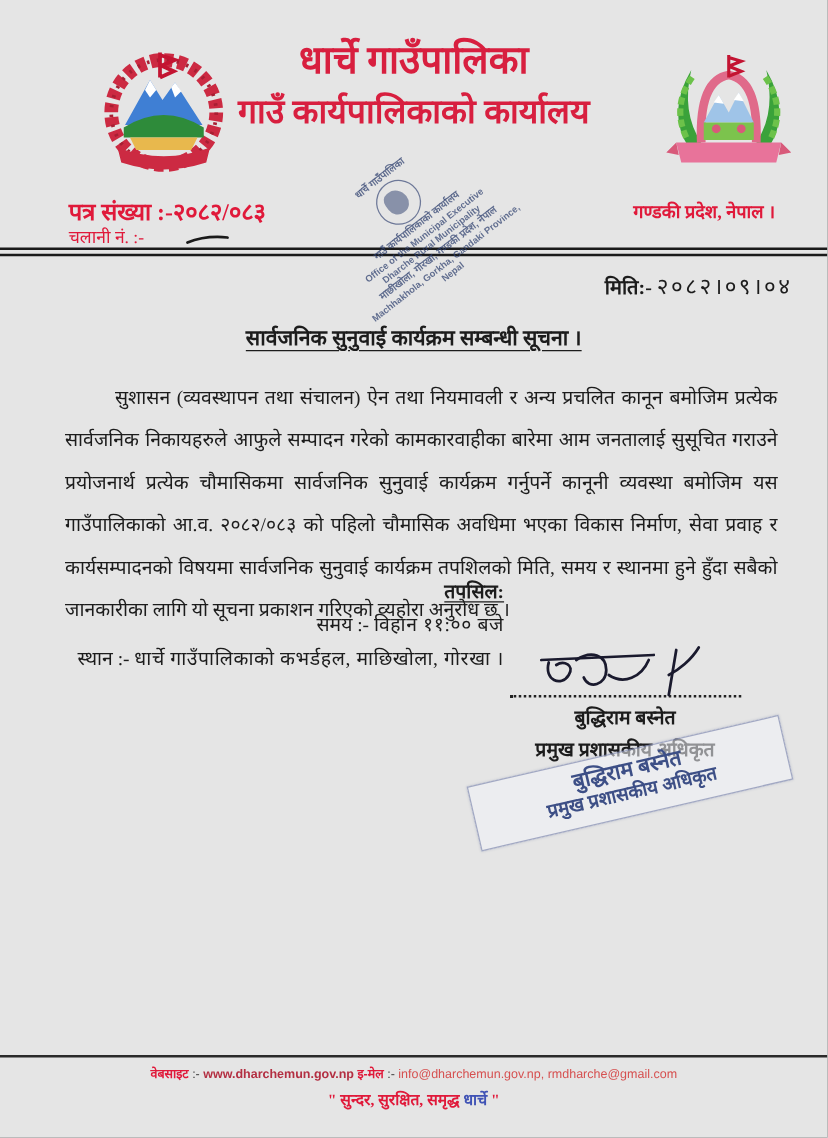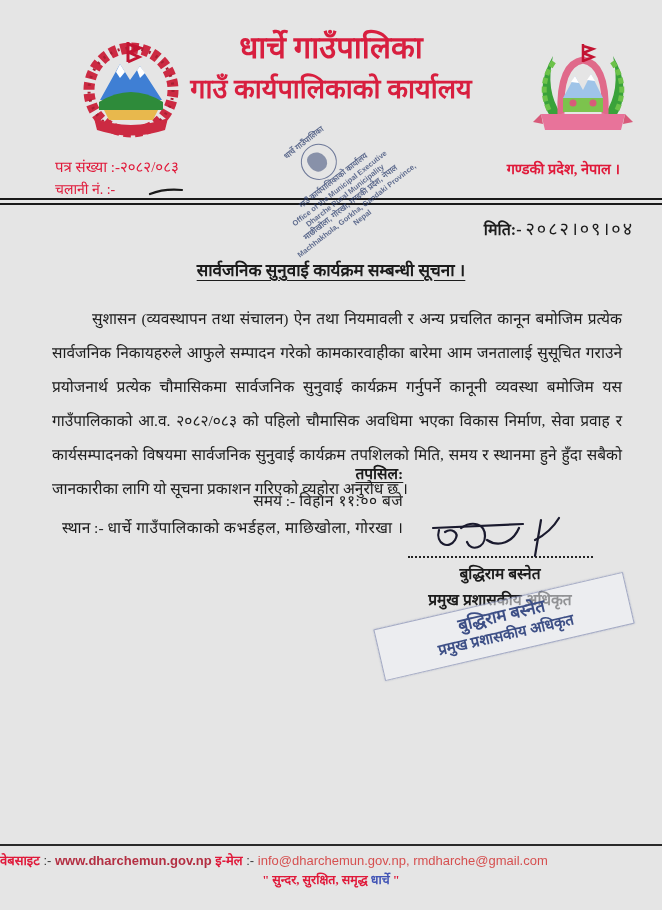--- a/index.html
+++ b/index.html
@@ -10,21 +10,21 @@
   }
   
   .header-center{position:absolute;left:0;right:0;top:30px;text-align:center;}
   .hdr-title{font-size:31px;font-weight:bold;color:#d81f3f;line-height:36px;}
   .hdr-office{font-size:27px;font-weight:bold;color:#d81f3f;line-height:34px;margin-top:6px;}
   .hdr-place{font-size:18px;font-weight:bold;color:#d81f3f;margin-top:4px;}
   .logo{position:absolute;}
   .logo-left{left:80px;top:36px;}
   .logo-right{left:529px;top:40px;}
   
-  .ref-letter{position:absolute;left:55px;top:156px;font-size:15px;font-weight:normal;color:#e0193a;}
+  .ref-letter{position:absolute;left:55px;top:156px;font-size:19px;font-weight:bold;color:#e0193a;}
   .ref-dispatch{position:absolute;left:55px;top:179px;font-size:14px;font-weight:normal;color:#e0193a;}
   .hand-dash{position:absolute;left:148px;top:188px;width:36px;height:8px;}
   .province{position:absolute;right:42px;top:158px;font-size:14.5px;font-weight:bold;color:#e0193a;}
   
   .center-stamp{
     position:absolute;left:258px;top:128px;width:150px;z-index:5;
     transform:rotate(-38deg);transform-origin:50% 50%;
     text-align:center;color:rgba(44,62,110,0.72);
     font-family:"Liberation Sans","DejaVu Sans",sans-serif;
   }
@@ -61,22 +61,22 @@
   .sig-stamp{
     position:absolute;left:-4px;top:84px;width:246px;padding:5px 4px 7px;
     transform:rotate(-13deg);text-align:center;
     border:1px solid rgba(70,85,140,0.45);background:rgba(242,244,250,0.55);
     color:#3d4f86;font-weight:bold;box-shadow:0 0 2px rgba(70,85,140,0.3);
   }
   .sig-stamp .l1{font-size:17px;line-height:20px;}
   .sig-stamp .l2{font-size:15px;line-height:19px;}
   
   .footer-rule{position:absolute;left:0;right:0;top:844px;border-top:2.5px solid #2a2a2a;}
-  .footer-text{position:absolute;left:0;right:0;top:851px;
-    font-family:"Liberation Sans","DejaVu Sans",sans-serif;font-size:13px;}
+  .footer-text{position:absolute;left:0;right:0;top:851px;text-align:center;
+    font-family:"Liberation Sans","DejaVu Sans",sans-serif;font-size:10px;}
   .footer-text .lbl{color:#e0193a;font-weight:bold;}
   .footer-text .sep{color:#3a3a3a;}
   .footer-text .url{color:#b32f42;font-weight:bold;}
   .footer-text .mail{color:#d65050;}
   .tagline{position:absolute;left:0;right:0;top:871px;text-align:center;
     font-size:12.5px;font-weight:bold;color:#e0193a;}
   .tagline .hl{color:#4053b5;}
 </style>
 </head>
 <body>

